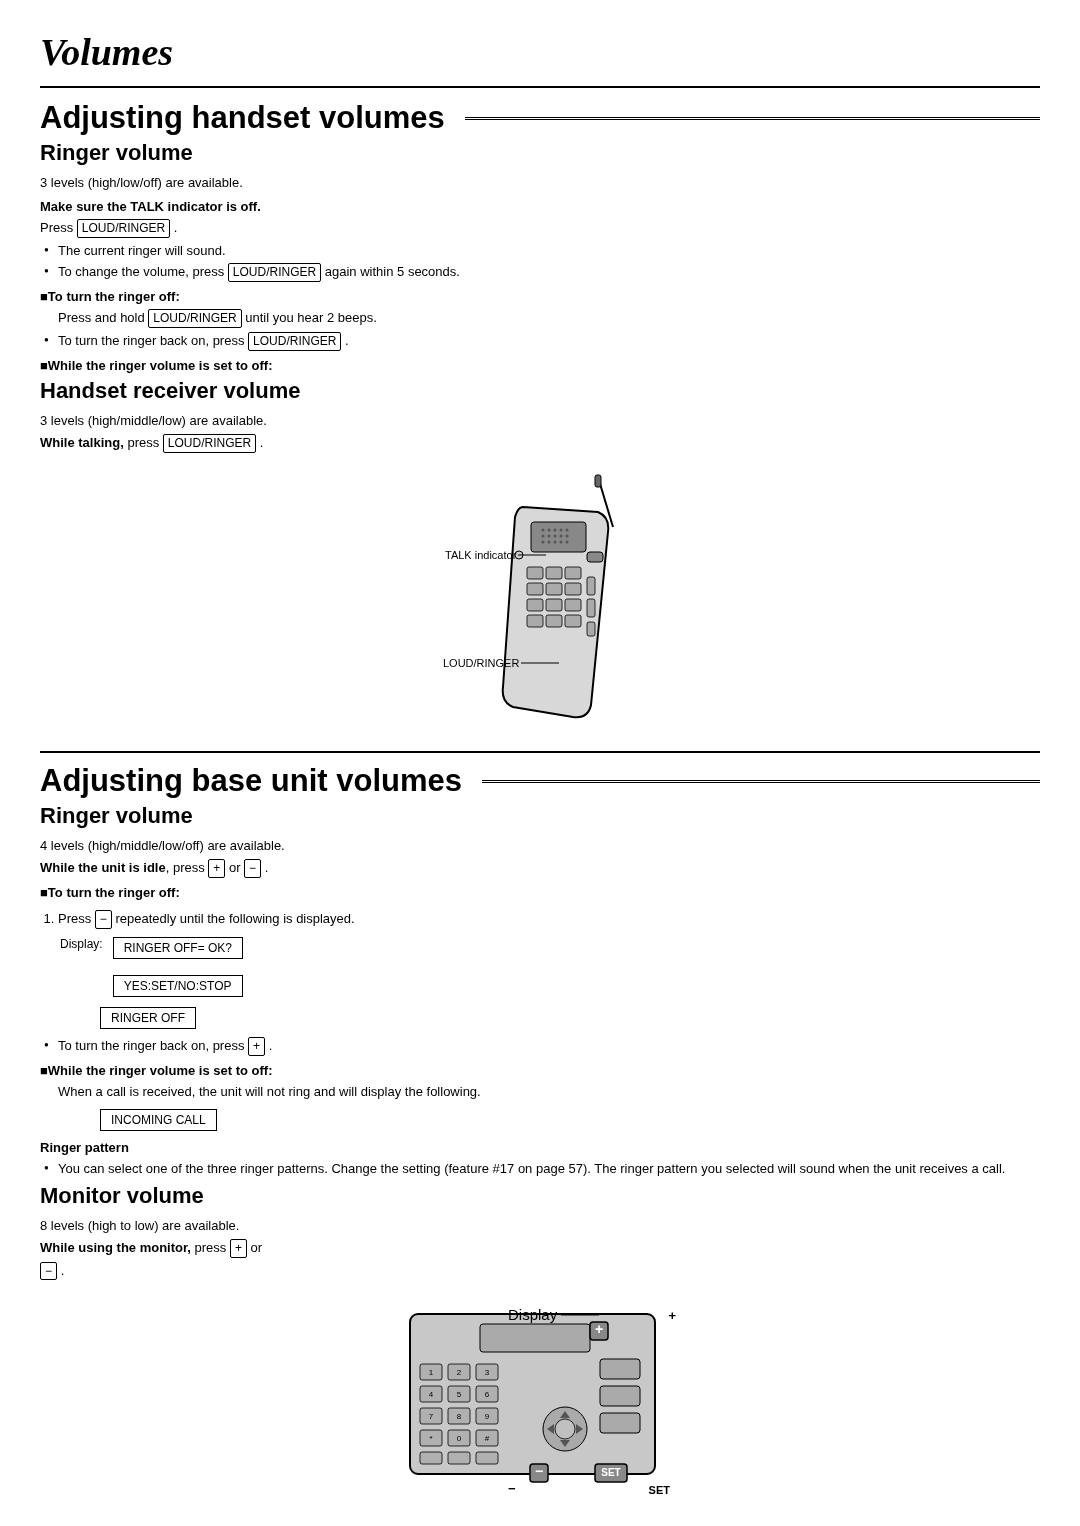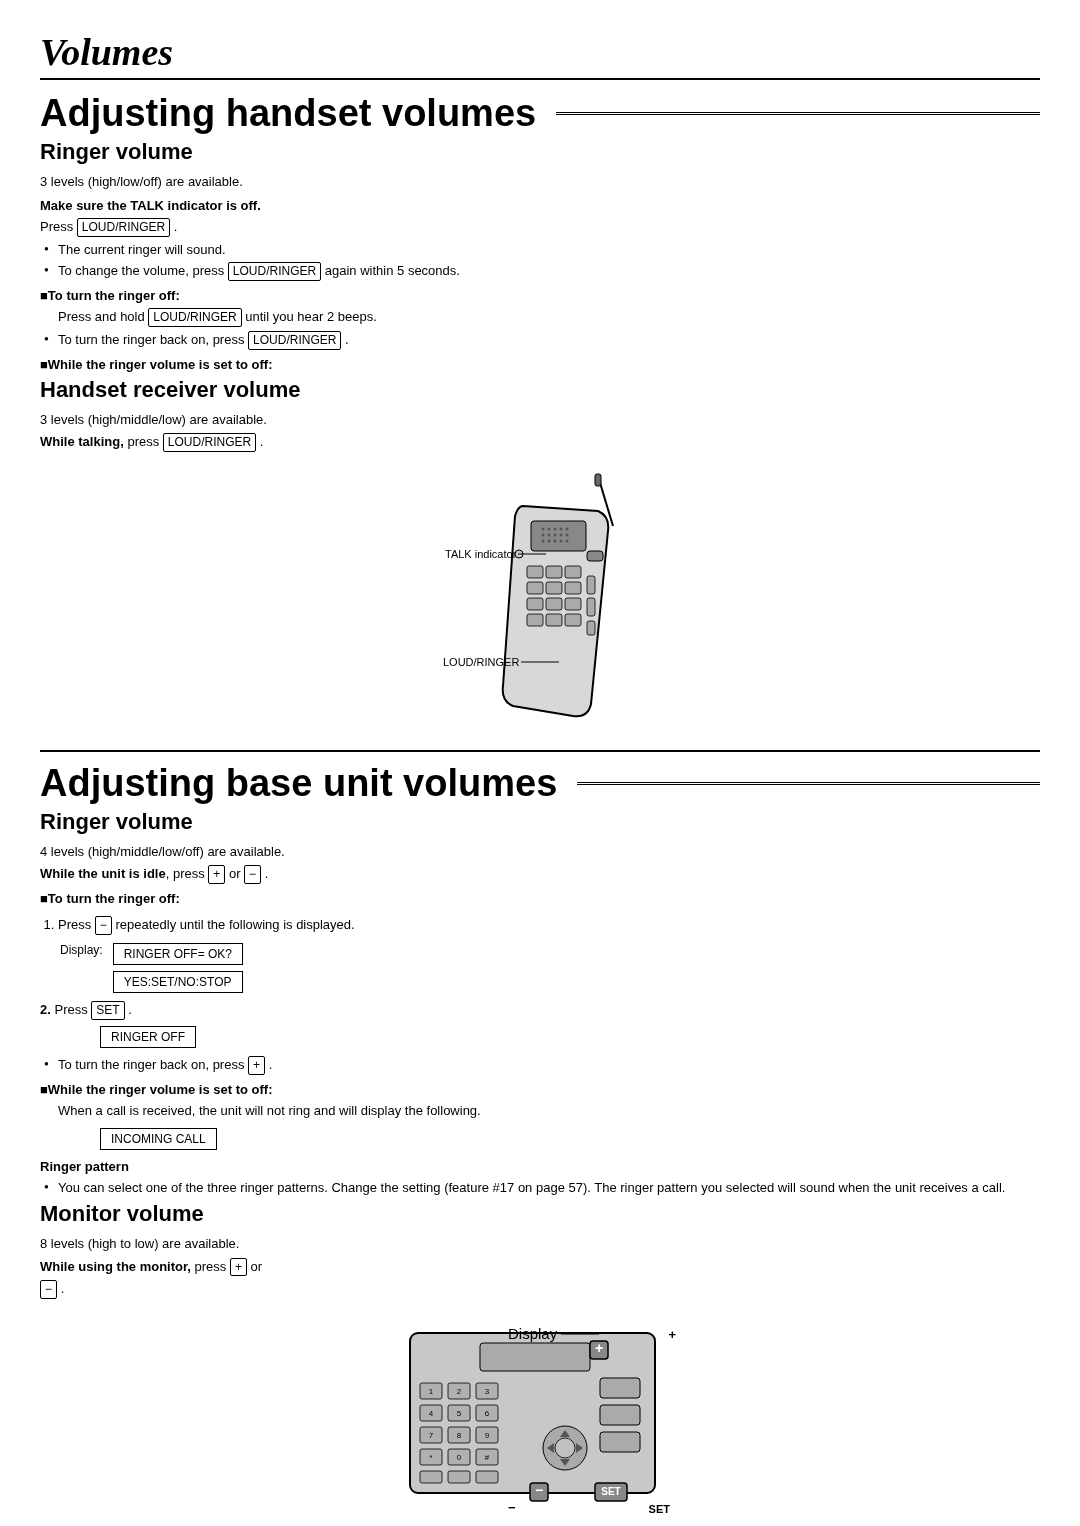--- a/index.html
+++ b/index.html
@@ -10,29 +10,29 @@
       color: #000;
       width: 1080px;
       min-height: 1526px;
       padding: 30px 40px 20px 40px;
     }
     h1.page-title {
       font-family: 'Times New Roman', Times, serif;
       font-style: italic;
       font-size: 38px;
       font-weight: bold;
-      margin-bottom: 4px;
+      margin-bottom: 12px;
     }
     hr.title-rule {
       border: none;
       border-top: 2px solid #000;
       margin-bottom: 12px;
     }
     h2.section-title {
-      font-size: 38px;
+      font-size: 31px;
       font-weight: bold;
       margin-bottom: 4px;
       display: flex;
       align-items: center;
       gap: 10px;
     }
     h2.section-title::after {
       content: '';
       flex: 1;
       border-top: 3px double #000;
@@ -91,21 +91,21 @@
       font-size: 12px;
       margin: 2px 0;
     }
     .display-row {
       display: flex;
       align-items: flex-start;
       gap: 10px;
       margin: 6px 0 6px 20px;
     }
     .display-label { font-size: 12px; padding-top: 2px; }
-    .display-boxes { display: flex; flex-direction: column; gap: 2px; }
+    .display-boxes { display: flex; flex-direction: column; gap: 12px; }
 
     
     .handset-area {
       display: flex;
       justify-content: center;
       align-items: center;
       padding: 10px 0;
     }
 
     
@@ -258,21 +258,20 @@
     <ol class="numbered-list">
       <li>Press <span class="kbd">−</span> repeatedly until the following is displayed.</li>
     </ol>
     <div class="display-row">
       <span class="display-label">Display:</span>
       <div class="display-boxes">
         <span class="display-box">RINGER OFF= OK?</span>
         <span class="display-box">YES:SET/NO:STOP</span>
       </div>
     </div>
-    <p style="margin-bottom:4px;"><span class="bold">2.</span> Press <span class="kbd">SET</span> .</p>
     <div style="margin: 4px 0 6px 60px;">
       <span class="display-box">RINGER OFF</span>
     </div>
     <ul class="bullet-list">
       <li>To turn the ringer back on, press <span class="kbd">+</span> .</li>
     </ul>
     <p class="section-subtitle bold">■While the ringer volume is set to off:</p>
     <p class="indent">When a call is received, the unit will not ring and will display the following.</p>
     <div style="margin: 6px 0 6px 60px;">
       <span class="display-box">INCOMING CALL</span>

